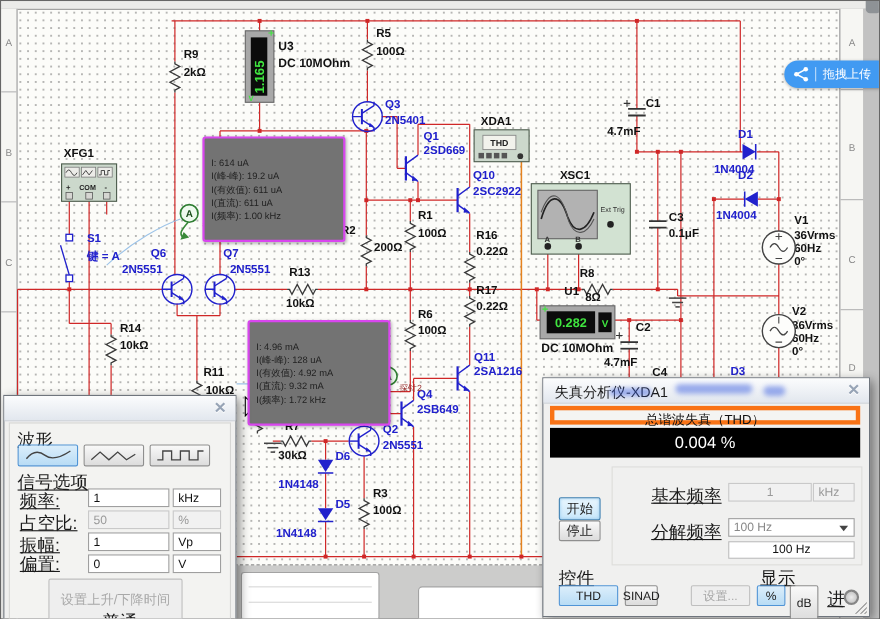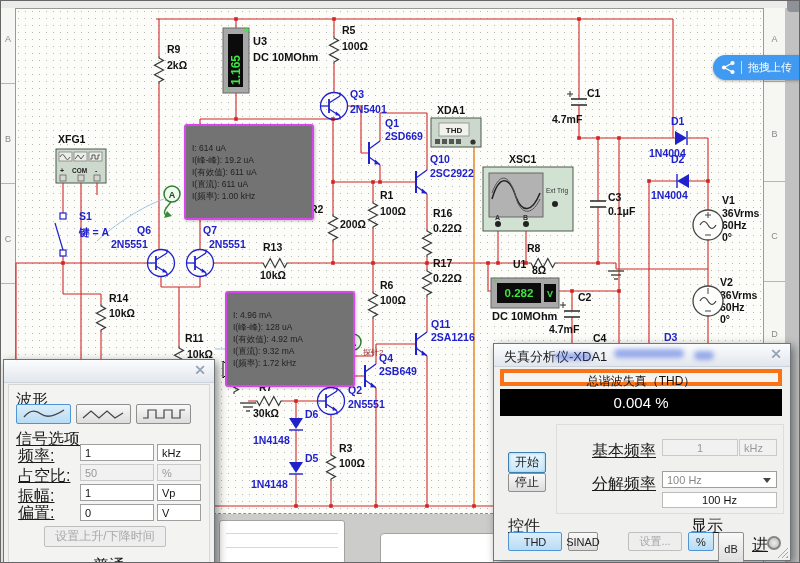--- a/index.html
+++ b/index.html
@@ -553,21 +553,21 @@
     <div class="inp dis" style="left:153px;top:104px;width:44px;height:17px">%</div>
 
     <div class="gl" style="left:14px;top:126px">振幅:</div>
     <div class="inp" style="left:76px;top:124px;width:74px;height:17px">1</div>
     <div class="inp" style="left:153px;top:124px;width:44px;height:17px">Vp</div>
 
     <div class="gl" style="left:14px;top:143px">偏置:</div>
     <div class="inp" style="left:76px;top:144px;width:74px;height:17px">0</div>
     <div class="inp" style="left:153px;top:144px;width:44px;height:17px">V</div>
 
-    <div class="btn dis" style="left:40px;top:166px;width:122px;height:21px;font-size:12px">设置上升/下降时间</div>
+    <div class="btn dis" style="left:40px;top:166px;width:122px;height:38px;font-size:12px">设置上升/下降时间</div>
     <div class="gl" style="left:0;top:196px;width:210px;text-align:center">普通</div>
   </div>
 
   <div class="win" style="left:492px;top:342px;width:296px;height:216px">
     <div class="tb">
       <span class="t">失真分析仪-XDA1</span>
       <div class="wm" style="left:120px;top:5px;width:70px;height:9px"></div>
       <div class="wm" style="left:60px;top:9px;width:38px;height:7px"></div>
       <div class="wm" style="left:200px;top:7px;width:20px;height:9px"></div>
       <span class="closex">✕</span>

